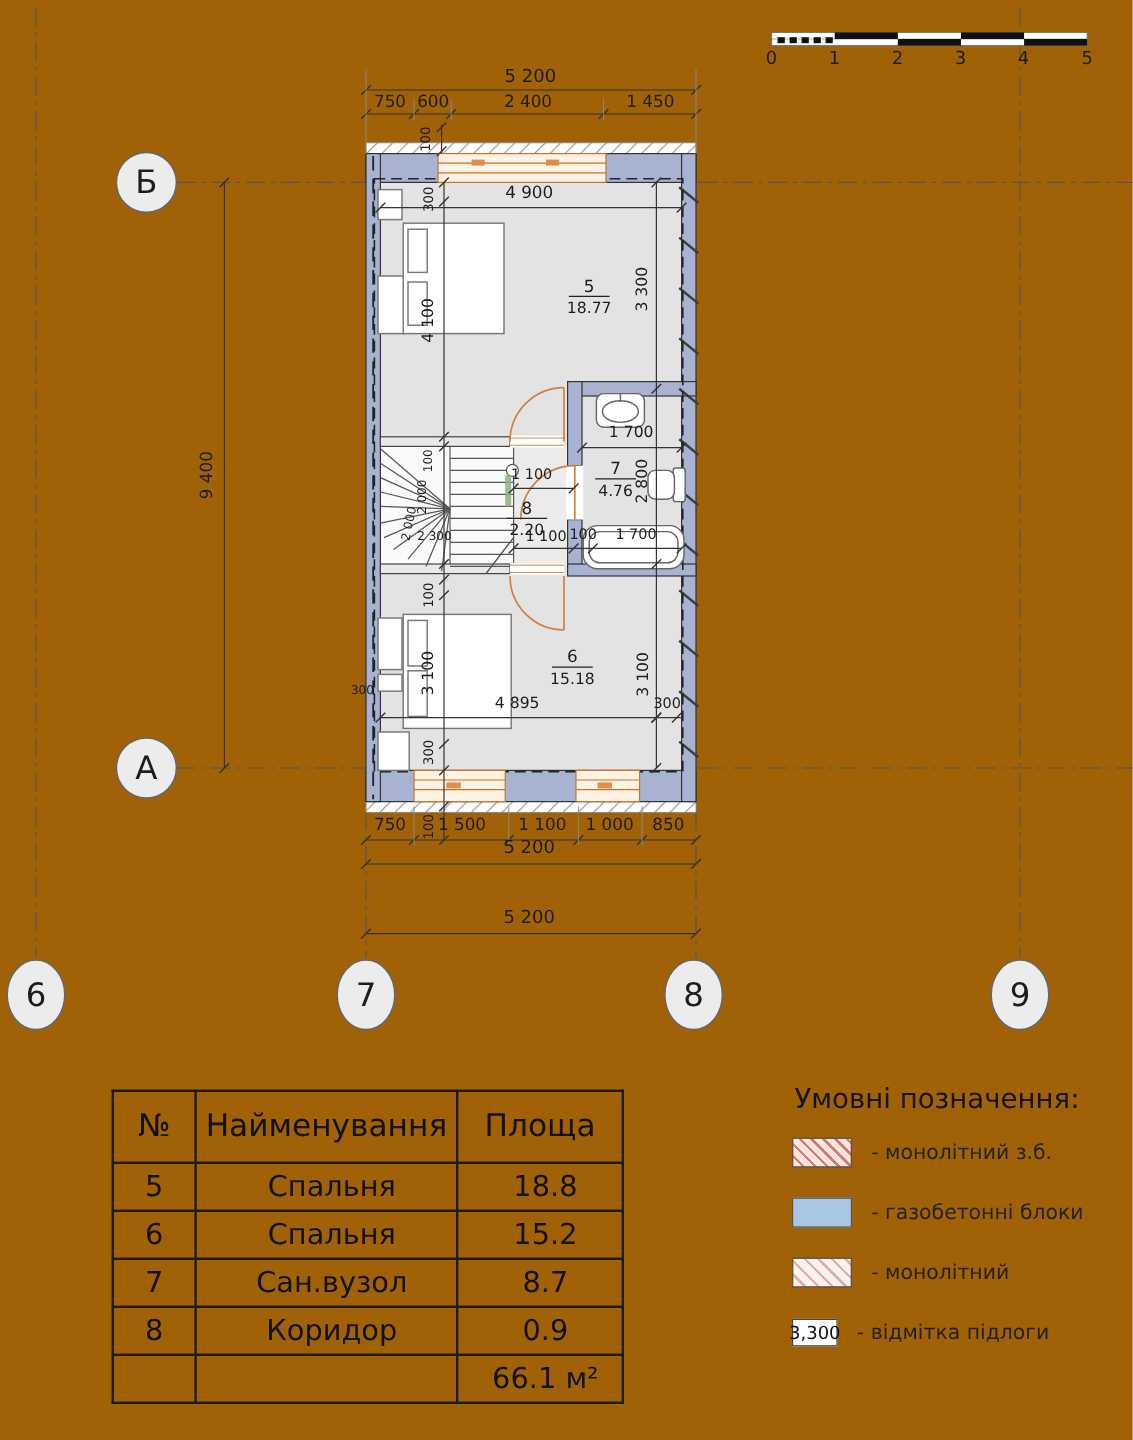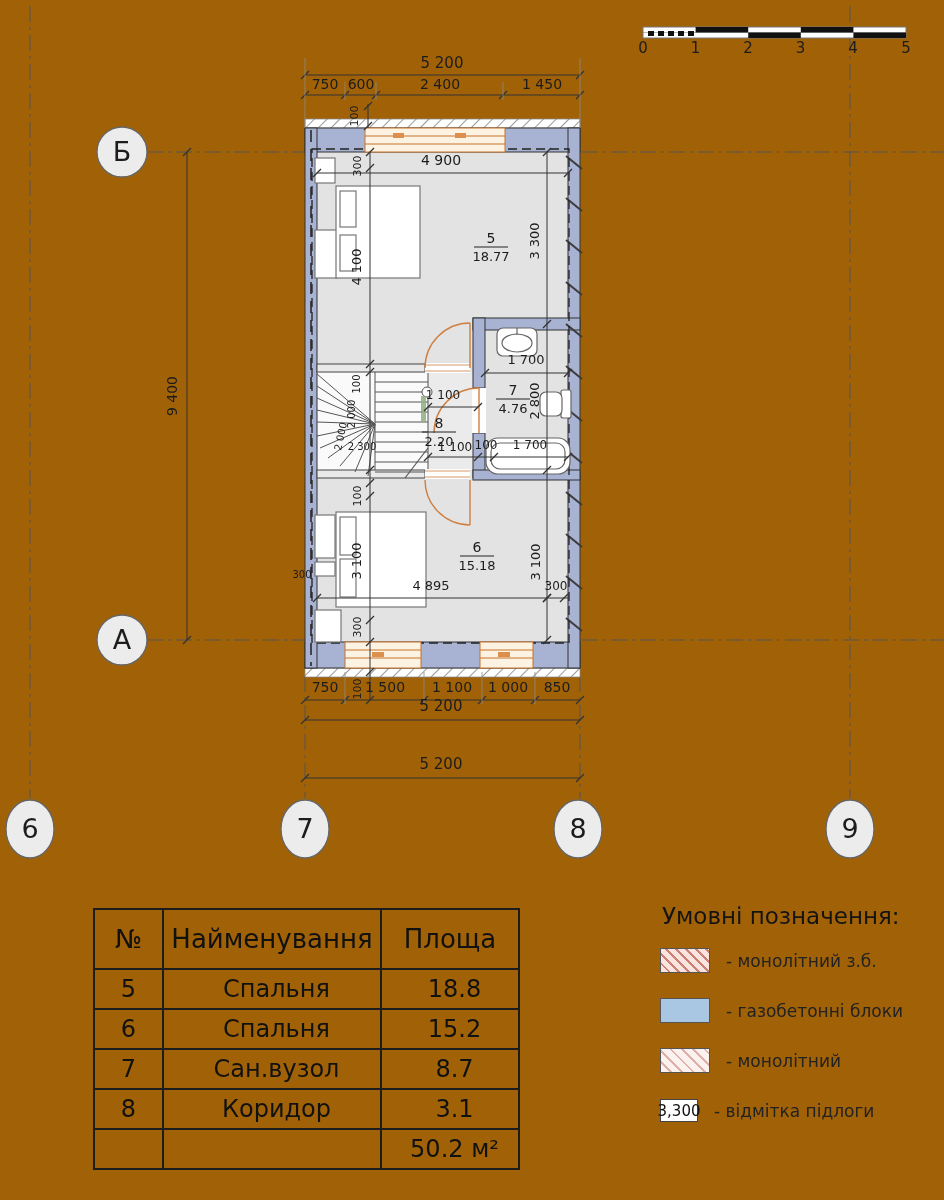--- a/index.html
+++ b/index.html
@@ -405,26 +405,26 @@
             <td class="l">15.2</td>
           </tr>
           <tr>
             <td class="c">7</td>
             <td class="l">Сан.вузол</td>
             <td class="l">8.7</td>
           </tr>
           <tr>
             <td class="c">8</td>
             <td class="l">Коридор</td>
-            <td class="l">3.1</td>
+            <td class="l">0.9</td>
           </tr>
           <tr>
             <td class="c"></td>
             <td class="l"></td>
-            <td class="l">50.2 м²</td>
+            <td class="l">66.1 м²</td>
           </tr>
         </tbody>
     </table>
   </div>
 
   
   <div class="legend">
     <h3>Умовні позначення:</h3>
     <div id="legend-items">
         <div class="lg-item">

